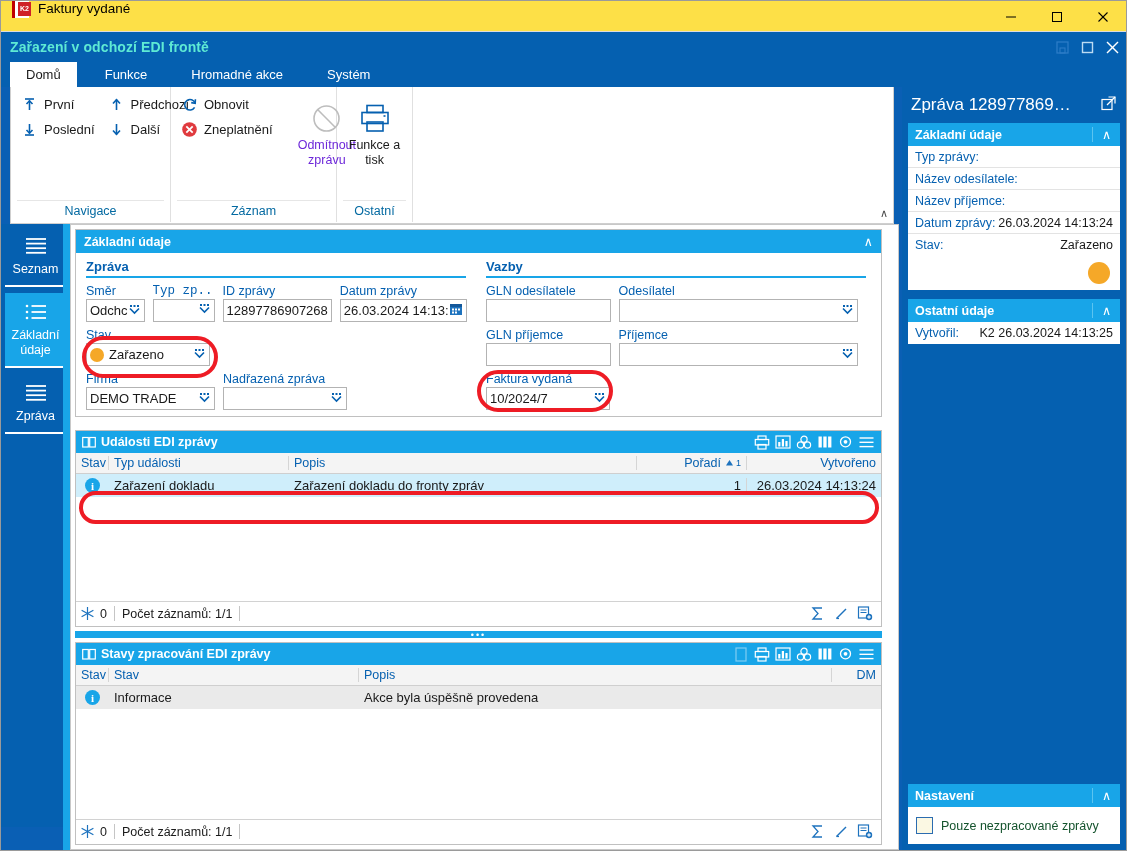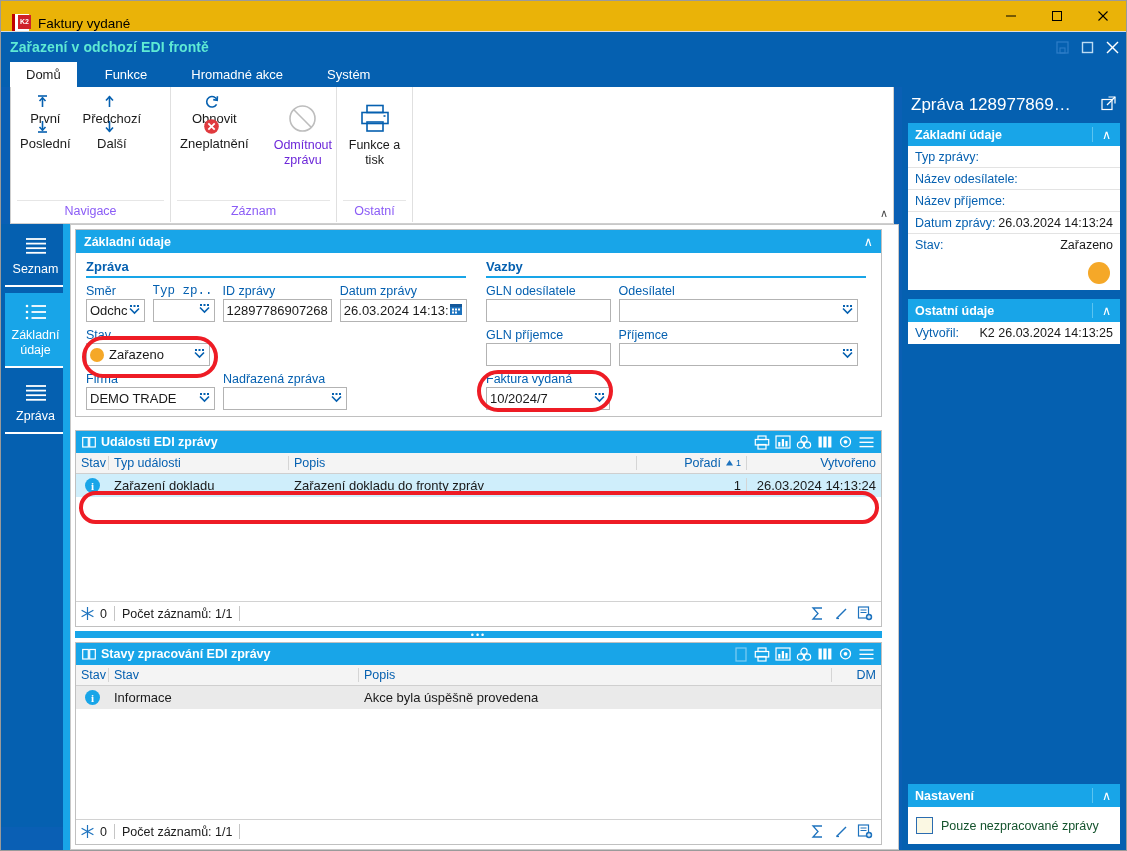--- a/index.html
+++ b/index.html
@@ -15,22 +15,22 @@
     position: relative;
     width: 1127px; height: 851px;
     background: #f0f0f0;
     border: 1px solid #9a9a9a;
     overflow: hidden;
   }
 
   
   .os-titlebar {
     position: absolute; left: 0; top: 0; width: 1125px; height: 31px;
-    background: #eab308;
-    display: flex; align-items: flex-end;
+    background: #fde047;
+    display: flex; align-items: flex-start;
     border-bottom: 1px solid #dcdcdc;
   }
   .os-app-icon {
     width: 17px; height: 17px; margin-left: 11px; margin-right: 9px;
     background: #ffffff;
     border-left: 3px solid #c00000;
     display: flex; align-items: center; justify-content: center;
     position: relative;
   }
   .os-app-icon::after {
@@ -100,29 +100,29 @@
     display: flex;
   }
   .ribgroup {
     height: 135px; position: relative;
     display: flex; flex-direction: column;
     border-right: 1px solid #e0e0e0;
   }
   .ribgroup-body { flex: 1; display: flex; padding: 5px 6px 0 6px; }
   .ribgroup-label {
     height: 22px; line-height: 20px;
-    text-align: center; font-size: 12.5px; color: #8b5cf6;
+    text-align: center; font-size: 12.5px; color: #0369a1;
     border-top: 1px solid #e6e6e6;
     margin: 0 6px;
   }
   .ribcol { display: flex; flex-direction: column; }
   .ribitem {
     display: flex; align-items: center;
     height: 25px; padding: 0 9px 0 3px;
-    font-size: 13px; color: #1a1a1a; white-space: nowrap; flex-direction: column;
+    font-size: 13px; color: #1a1a1a; white-space: nowrap;
   }
   .ribicon {
     width: 19px; height: 19px; margin-right: 5px;
     display: inline-flex; align-items: center; justify-content: center;
     flex: 0 0 19px;
   }
   .ribbig {
     width: 74px; height: 100%;
     display: flex; flex-direction: column; align-items: center;
     padding-top: 6px; text-align: center;

